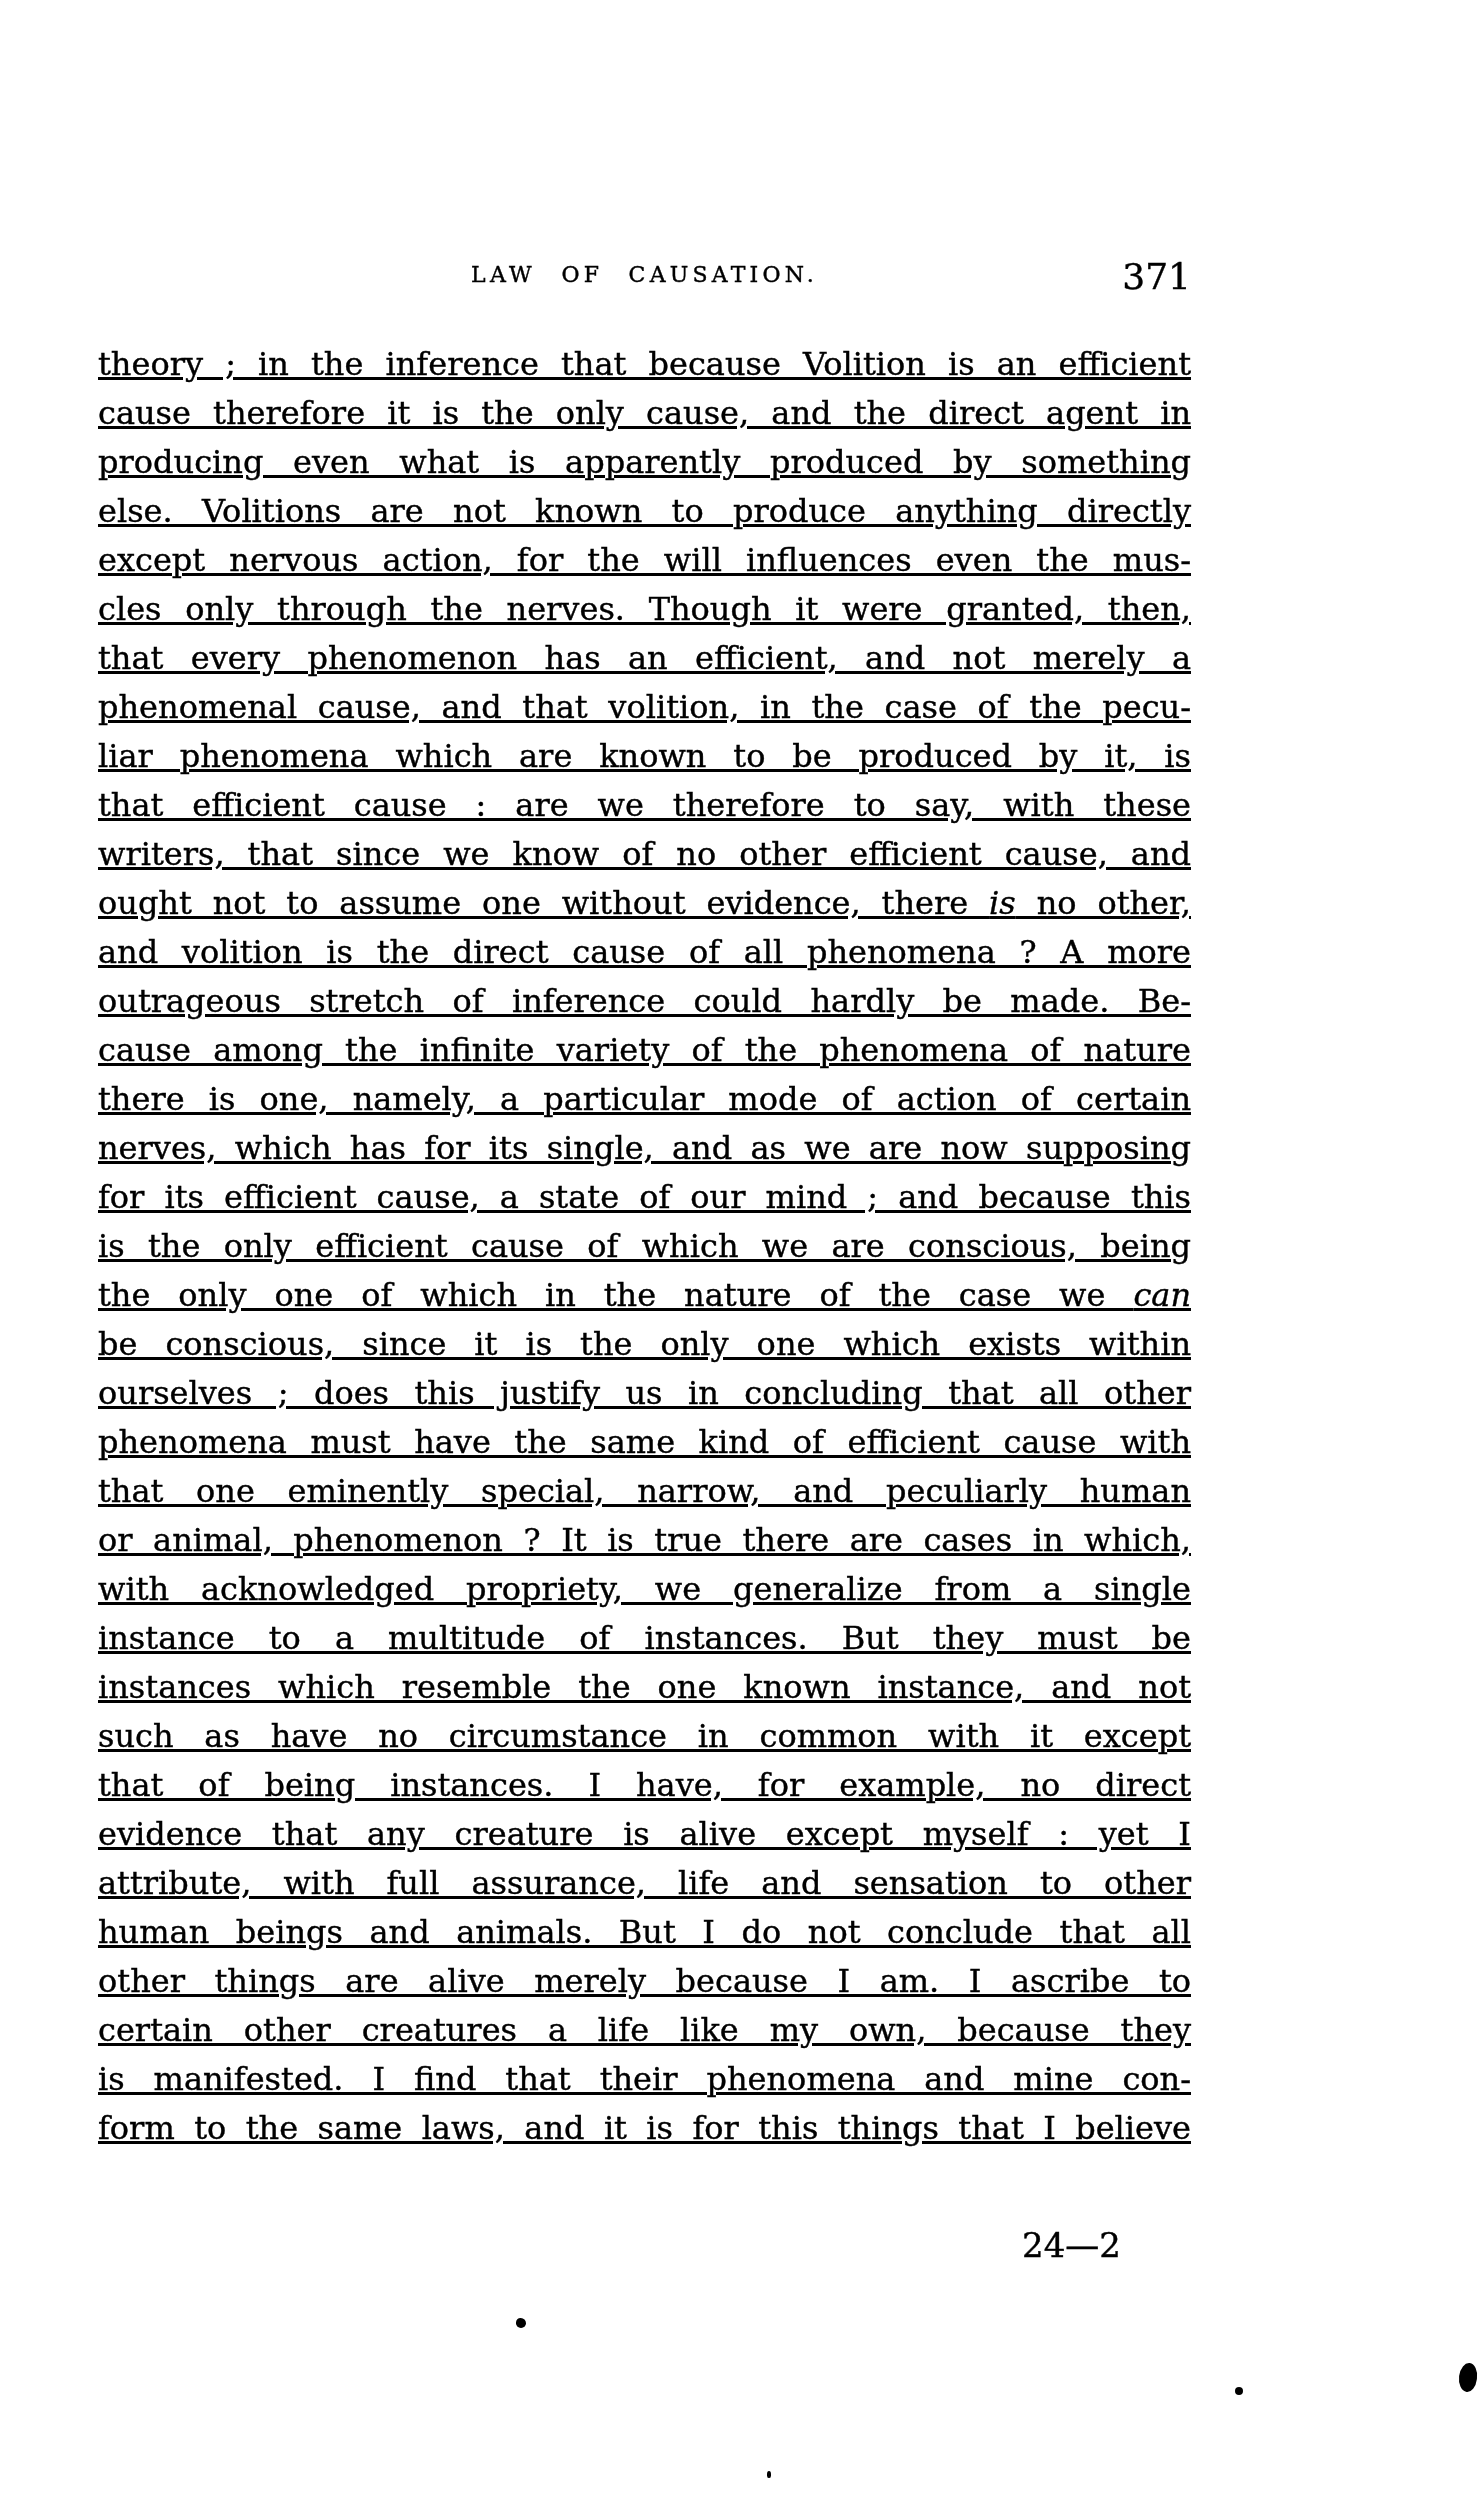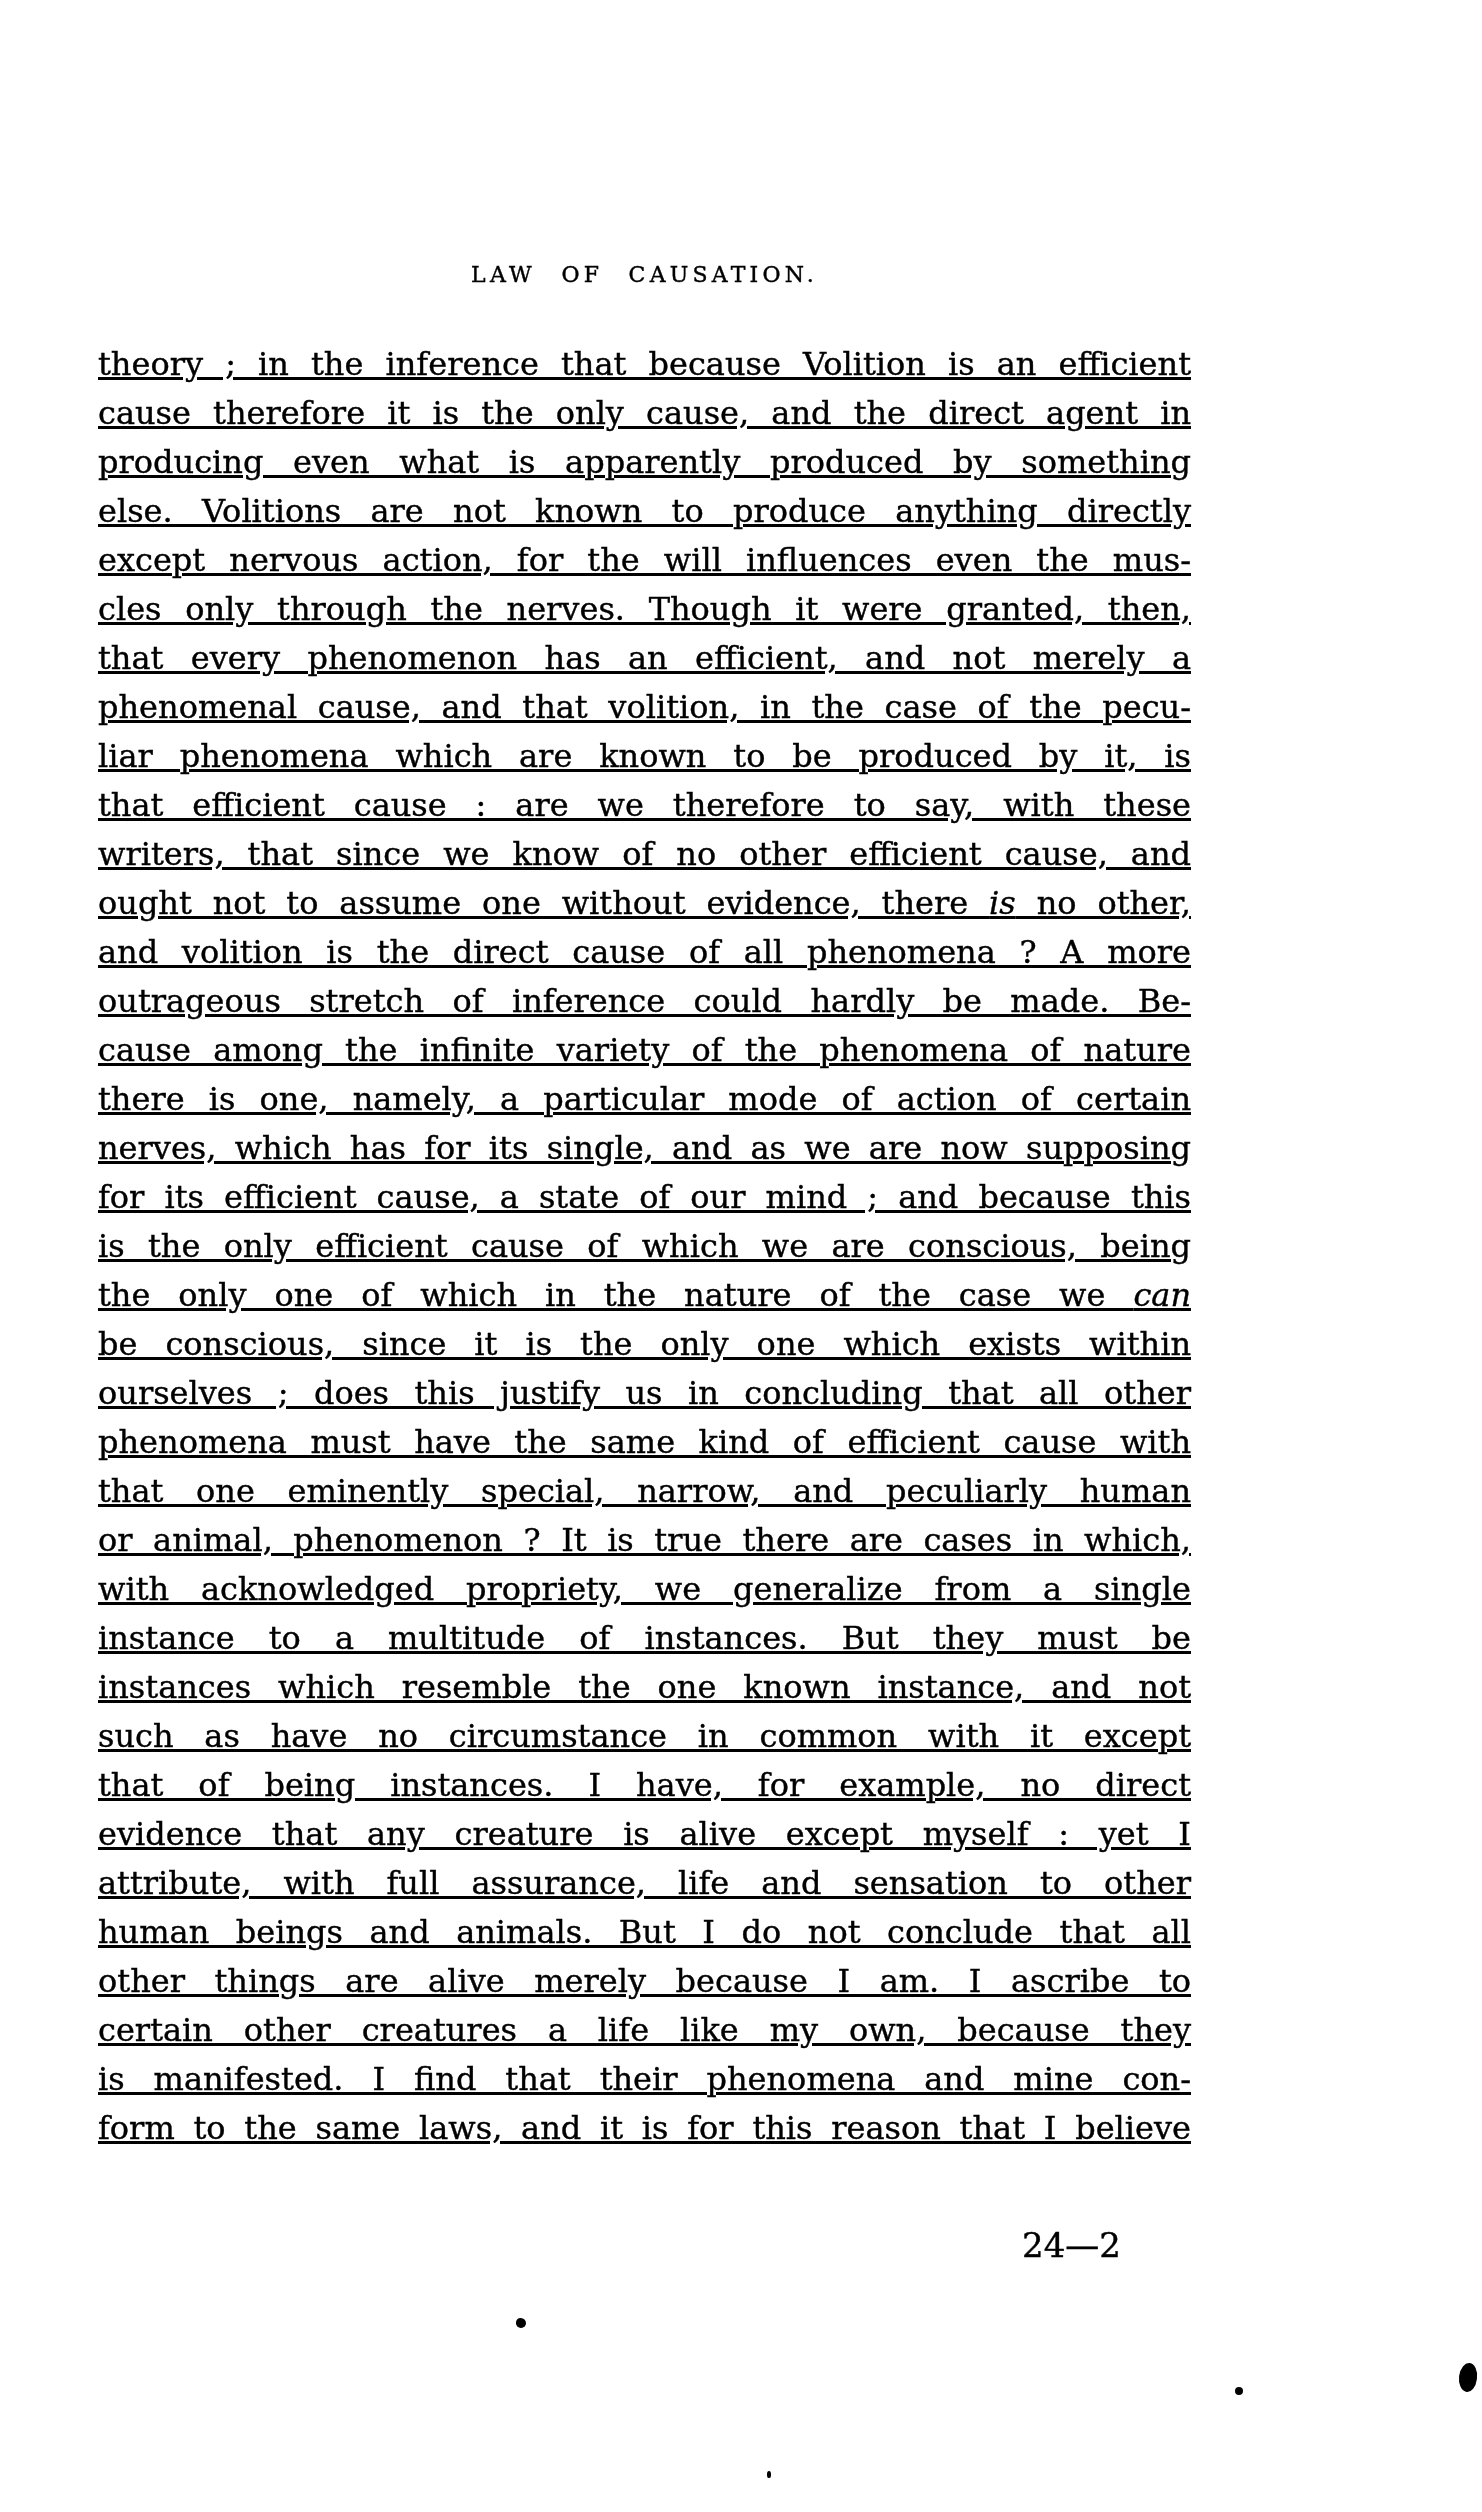--- a/index.html
+++ b/index.html
@@ -70,20 +70,21 @@
   #speck-c { left: 1235px; top: 2387px; width: 8.3px; height: 8.3px; border-radius: 50%; }
   #speck-d { left: 767px; top: 2471px; width: 4.2px; height: 6.5px; border-radius: 40%; }
 </style>
 </head>
 <body>
 
 <div id="page">
 
   <div id="running-head">LAW OF CAUSATION.</div>
 
+  <div id="page-number">371</div>
 
   <div id="body-text">
       <div class="line"><span>theory ; in the inference that because Volition is an efficient</span></div>
       <div class="line"><span>cause therefore it is the only cause, and the direct agent in</span></div>
       <div class="line"><span>producing even what is apparently produced by something</span></div>
       <div class="line"><span>else. Volitions are not known to produce anything directly</span></div>
       <div class="line"><span>except nervous action, for the will influences even the mus-</span></div>
       <div class="line"><span>cles only through the nerves. Though it were granted, then,</span></div>
       <div class="line"><span>that every phenomenon has an efficient, and not merely a</span></div>
       <div class="line"><span>phenomenal cause, and that volition, in the case of the pecu-</span></div>
@@ -108,21 +109,21 @@
       <div class="line"><span>instance to a multitude of instances. But they must be</span></div>
       <div class="line"><span>instances which resemble the one known instance, and not</span></div>
       <div class="line"><span>such as have no circumstance in common with it except</span></div>
       <div class="line"><span>that of being instances. I have, for example, no direct</span></div>
       <div class="line"><span>evidence that any creature is alive except myself : yet I</span></div>
       <div class="line"><span>attribute, with full assurance, life and sensation to other</span></div>
       <div class="line"><span>human beings and animals. But I do not conclude that all</span></div>
       <div class="line"><span>other things are alive merely because I am. I ascribe to</span></div>
       <div class="line"><span>certain other creatures a life like my own, because they</span></div>
       <div class="line"><span>is manifested. I find that their phenomena and mine con-</span></div>
-      <div class="line"><span>form to the same laws, and it is for this reason that I believe</span></div>
+      <div class="line"><span>form to the same laws, and it is for this things that I believe</span></div>
     </div>
 
   <div id="signature-mark">24—2</div>
 
   <div id="speck-a" class="speck"></div>
   <div id="speck-b" class="speck"></div>
   <div id="speck-c" class="speck"></div>
   <div id="speck-d" class="speck"></div>
 
 </div>

